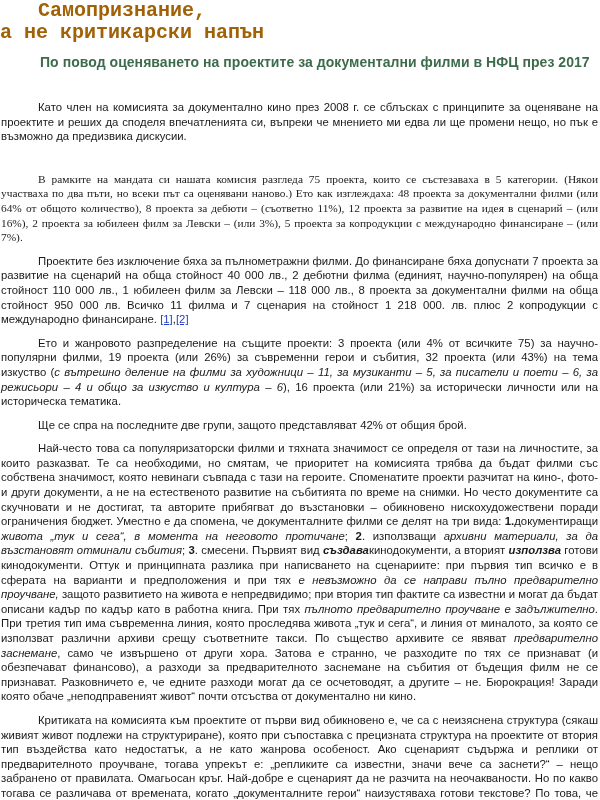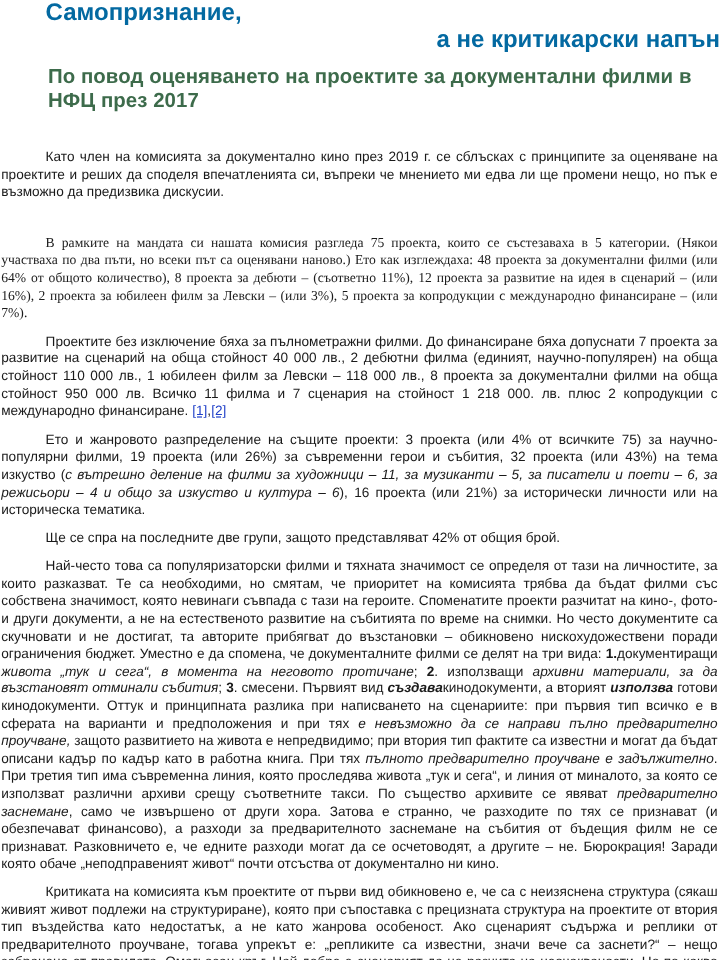--- a/index.html
+++ b/index.html
@@ -1,41 +1,41 @@
 <!DOCTYPE html>
 <html><head>
   <meta charset="utf-8">
   <style>
     html, body { margin: 0; padding: 0; background: #ffffff; }
     body { width: 600px; height: 800px; overflow: hidden; position: relative; }
     .page { position: absolute; left: 0; top: 0; width: 600px; font-family: "Liberation Sans", sans-serif; color: #1a1a1a; }
-    .title { color: #0369a1; font-weight: bold; font-size: 20px; line-height: 22px; margin: 0; }
+    .title { color: #a16207; font-weight: bold; font-size: 20px; line-height: 22px; margin: 0; font-family: Liberation Mono, monospace; }
     .title .l1 { display: block; padding-left: 38px; }
-    .title .l2 { display: block; padding-left: 12px; text-align: right; }
-    .subtitle { color: #3d6b4b; font-weight: bold; font-size: 17px; margin: 10px 0 0 40px; letter-spacing: 0.05px; }
+    .title .l2 { display: block; padding-left: 0; }
+    .subtitle { color: #3d6b4b; font-weight: bold; font-size: 14px; margin: 10px 0 0 40px; letter-spacing: 0.05px; }
     .body { font-size: 11.35px; line-height: 14.6px; text-align: justify; padding: 0 2px 0 1px; }
     .body p { margin: 0; text-indent: 37px; }
     .p1 { margin-top: 30px !important; }
     .p2 { margin-top: 28px !important; font-family: Liberation Serif, serif; }
     .gap { margin-top: 9px !important; }
     em { }
     a.ref { color: #1f3fc8; text-decoration: underline; }
   </style>
 </head>
 <body>
 
 <div class="page">
   <h1 class="title">
     <span class="l1">Самопризнание,</span>
     <span class="l2">а не критикарски напън</span>
   </h1>
   <div class="subtitle">По повод оценяването на проектите за документални филми в НФЦ през 2017</div>
 
   <div class="body">
-    <p class="p1">Като член на комисията за документално кино през 2019 г. се сблъсках с принципите за оценяване на проектите и реших да споделя впечатленията си, въпреки че мнението ми едва ли ще промени нещо, но пък е възможно да предизвика дискусии.</p>
+    <p class="p1">Като член на комисията за документално кино през 2008 г. се сблъсках с принципите за оценяване на проектите и реших да споделя впечатленията си, въпреки че мнението ми едва ли ще промени нещо, но пък е възможно да предизвика дискусии.</p>
     <p class="p2">В рамките на мандата си нашата комисия разгледа 75 проекта, които се състезаваха в 5 категории. (Някои участваха по два пъти, но всеки път са оценявани наново.) Ето как изглеждаха: 48 проекта за документални филми (или 64% от общото количество), 8 проекта за дебюти – (съответно 11%), 12 проекта за развитие на идея в сценарий – (или 16%), 2 проекта за юбилеен филм за Левски – (или 3%), 5 проекта за копродукции с международно финансиране – (или 7%).</p>
     <p class="gap"><span>Проектите без изключение бяха за пълнометражни филми. До финансиране бяха допуснати 7 проекта за развитие на сценарий на обща стойност 40 000 лв., 2 дебютни филма (единият, научно-популярен) на обща стойност 110 000 лв., 1 юбилеен филм за Левски – 118 000 лв., 8 проекта за документални филми на обща стойност 950 000 лв. Всичко 11 филма и 7 сценария на стойност 1 218 000. лв. плюс 2 копродукции с международно финансиране. </span><a class="ref" href="#">[1]</a><span>,</span><a class="ref" href="#">[2]</a></p>
     <p class="gap"><span>Ето и жанровото разпределение на същите проекти: 3 проекта (или 4% от всичките 75) за научно-популярни филми, 19 проекта (или 26%) за съвременни герои и събития, 32 проекта (или 43%) на тема изкуство (</span><em>с вътрешно деление на филми за художници – 11, за музиканти – 5, за писатели и поети – 6, за режисьори – 4 и общо за изкуство и култура – 6</em><span>), 16 проекта (или 21%) за исторически личности или на историческа тематика.</span></p>
     <p class="gap">Ще се спра на последните две групи, защото представляват 42% от общия брой.</p>
     <p class="gap"><span>Най-често това са популяризаторски филми и тяхната значимост се определя от тази на личностите, за които разказват. Те са необходими, но смятам, че приоритет на комисията трябва да бъдат филми със собствена значимост, която невинаги съвпада с тази на героите. Споменатите проекти разчитат на кино-, фото- и други документи, а не на естественото развитие на събитията по време на снимки. Но често документите са скучновати и не достигат, та авторите прибягват до възстановки – обикновено нискохудожествени поради ограничения бюджет. Уместно е да спомена, че документалните филми се делят на три вида: </span><b>1.</b><span>документиращи </span><em>живота „тук и сега“, в момента на неговото протичане</em><span>; </span><b>2</b><span>. използващи </span><em>архивни материали, за да възстановят отминали събития</em><span>; </span><b>3</b><span>. смесени. Първият вид </span><b><em>създава</em></b><span>кинодокументи, а вторият </span><b><em>използва</em></b><span> готови кинодокументи. Оттук и принципната разлика при написването на сценариите: при първия тип всичко е в сферата на варианти и предположения и при тях </span><em>е невъзможно да се направи пълно предварително проучване,</em><span> защото развитието на живота е непредвидимо; при втория тип фактите са известни и могат да бъдат описани кадър по кадър като в работна книга. При тях </span><em>пълното предварително проучване е задължително</em><span>. При третия тип има съвременна линия, която проследява живота „тук и сега“, и линия от миналото, за която се използват различни архиви срещу съответните такси. По същество архивите се явяват </span><em>предварително заснемане</em><span>, само че извършено от други хора. Затова е странно, че разходите по тях се признават (и обезпечават финансово), а разходи за предварителното заснемане на събития от бъдещия филм не се признават. Разковничето е, че едните разходи могат да се осчетоводят, а другите – не. Бюрокрация! Заради която обаче „неподправеният живот“ почти отсъства от документално ни кино.</span></p>
     <p class="gap">Критиката на комисията към проектите от първи вид обикновено е, че са с неизяснена структура (сякаш живият живот подлежи на структуриране), която при съпоставка с прецизната структура на проектите от втория тип въздейства като недостатък, а не като жанрова особеност. Ако сценарият съдържа и реплики от предварителното проучване, тогава упрекът е: „репликите са известни, значи вече са заснети?“ – нещо забранено от правилата. Омагьосан кръг. Най-добре е сценарият да не разчита на неочакваности. Но по какво тогава се различава от времената, когато „документалните герои“ наизустяваха готови текстове? По това, че сега системата е анонимна и зад</p>
   </div>
 </div>
 
 </body></html>

